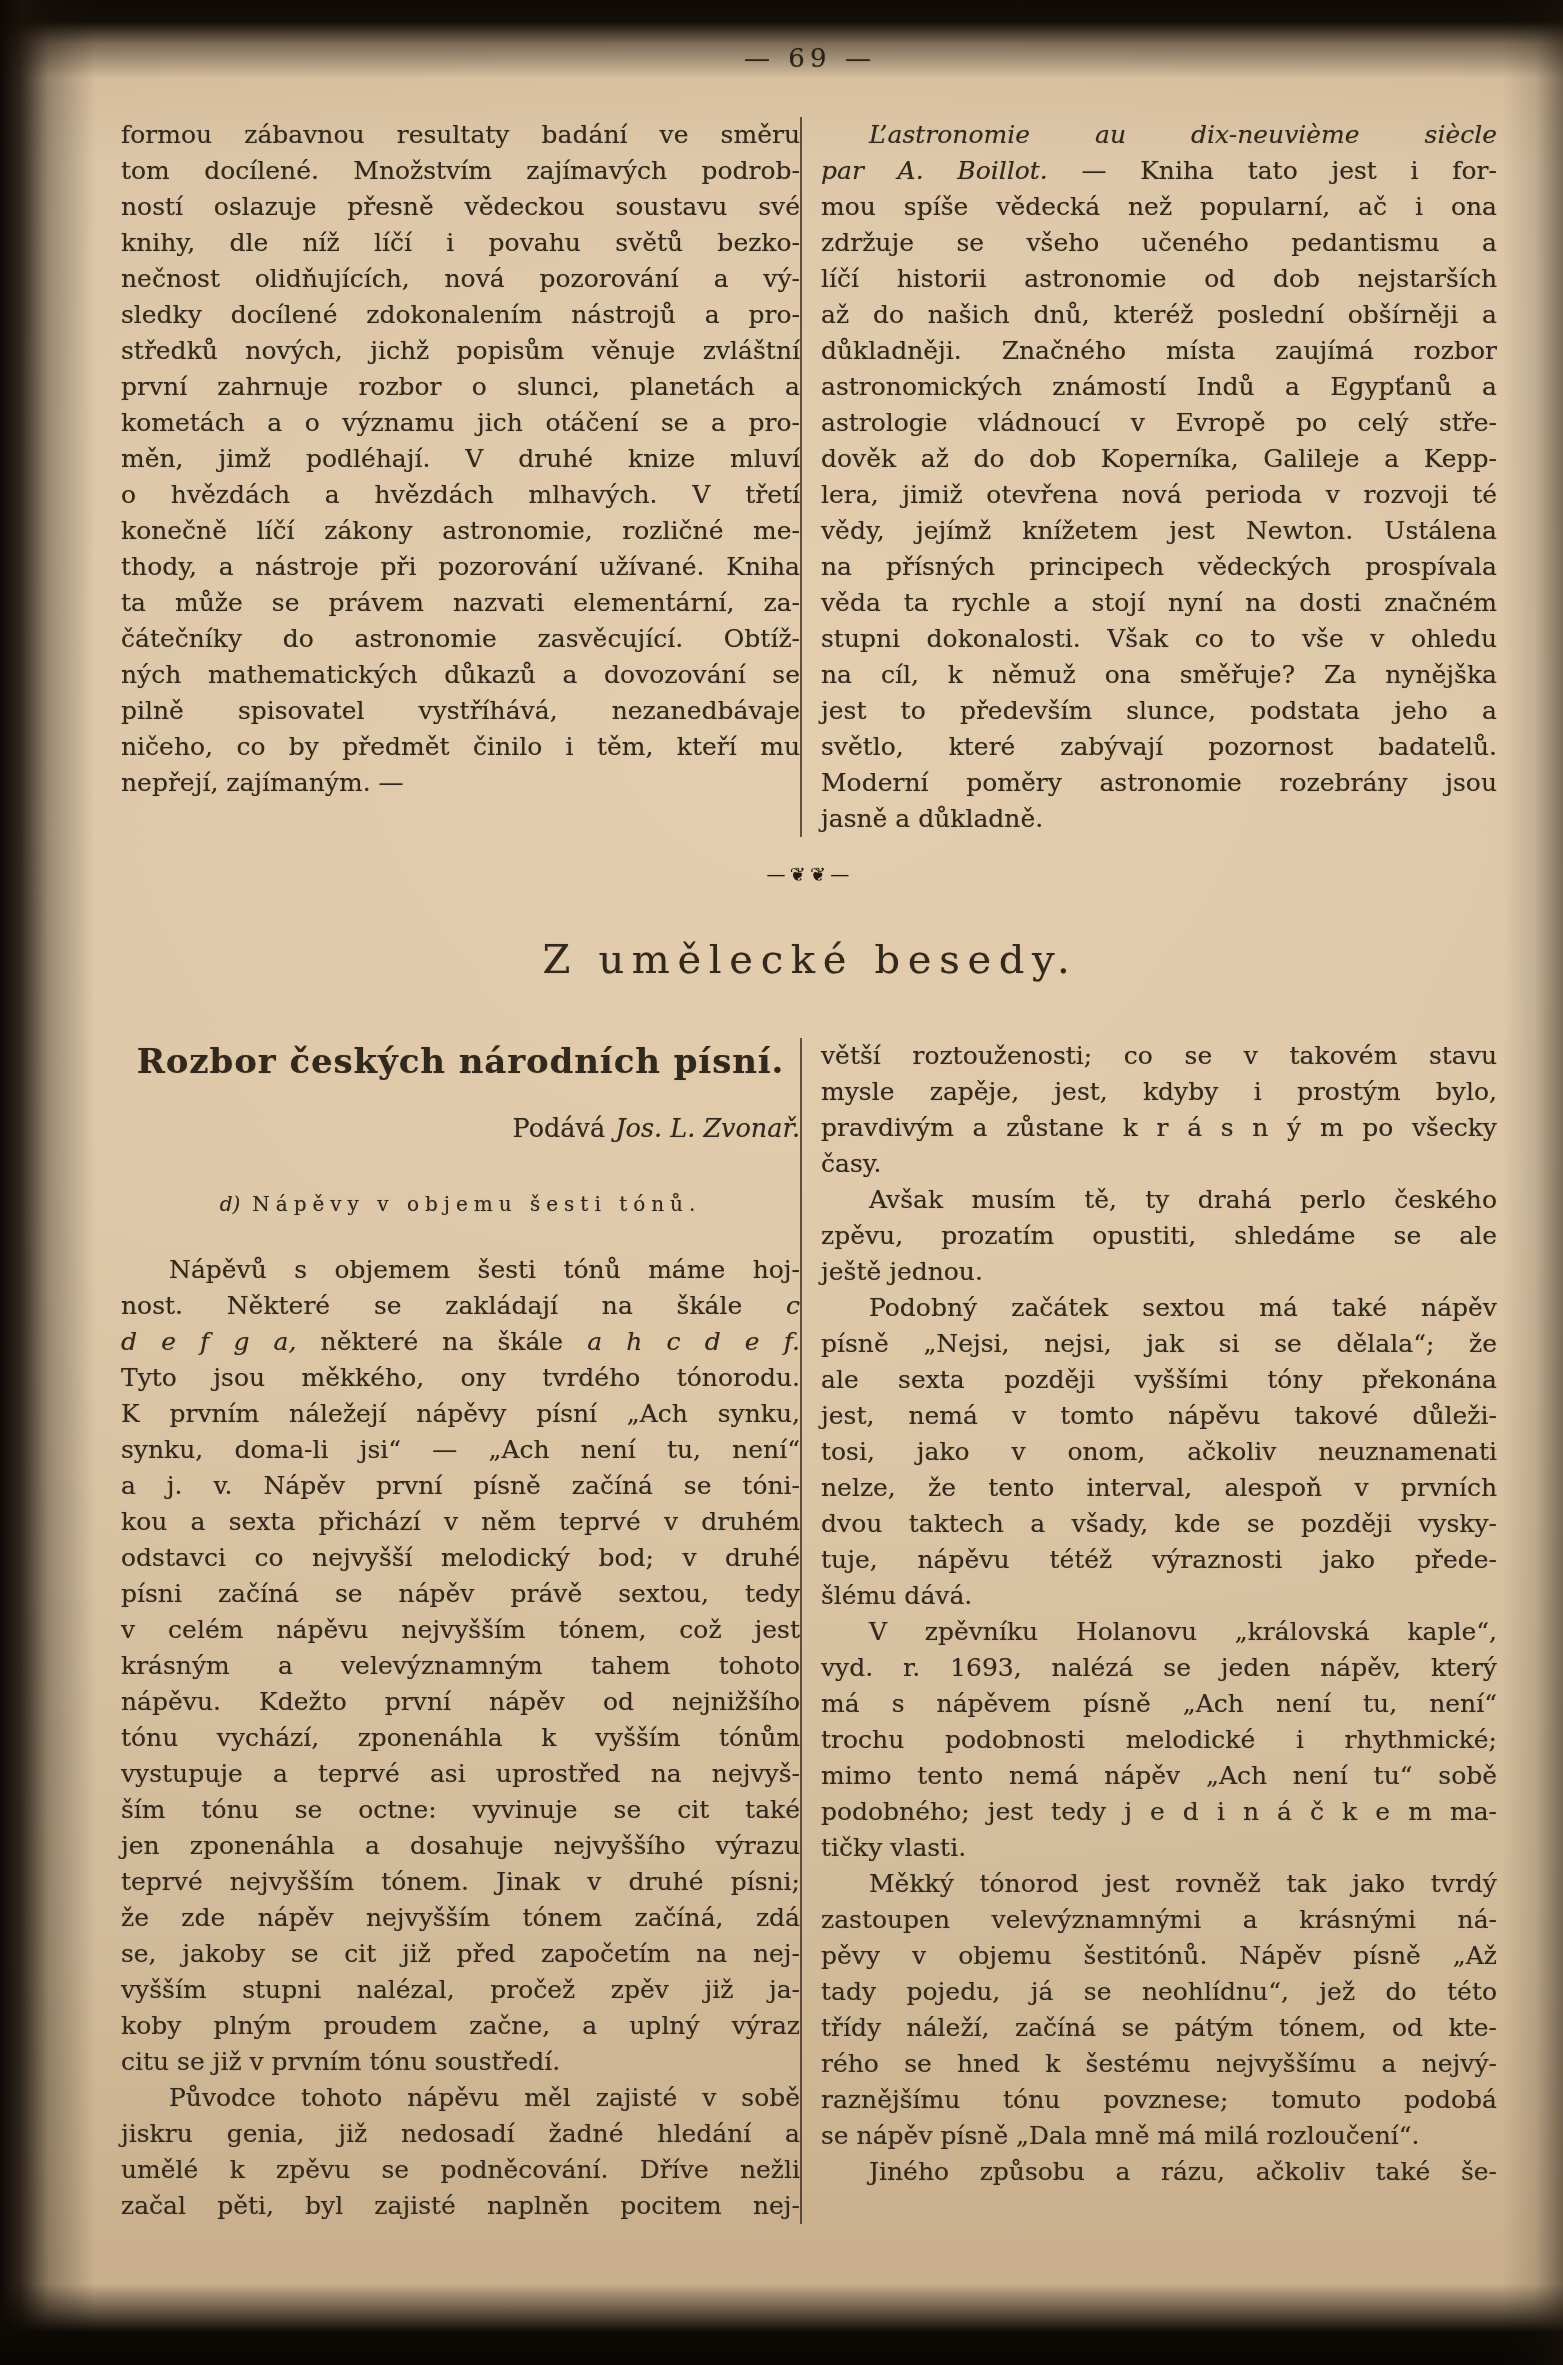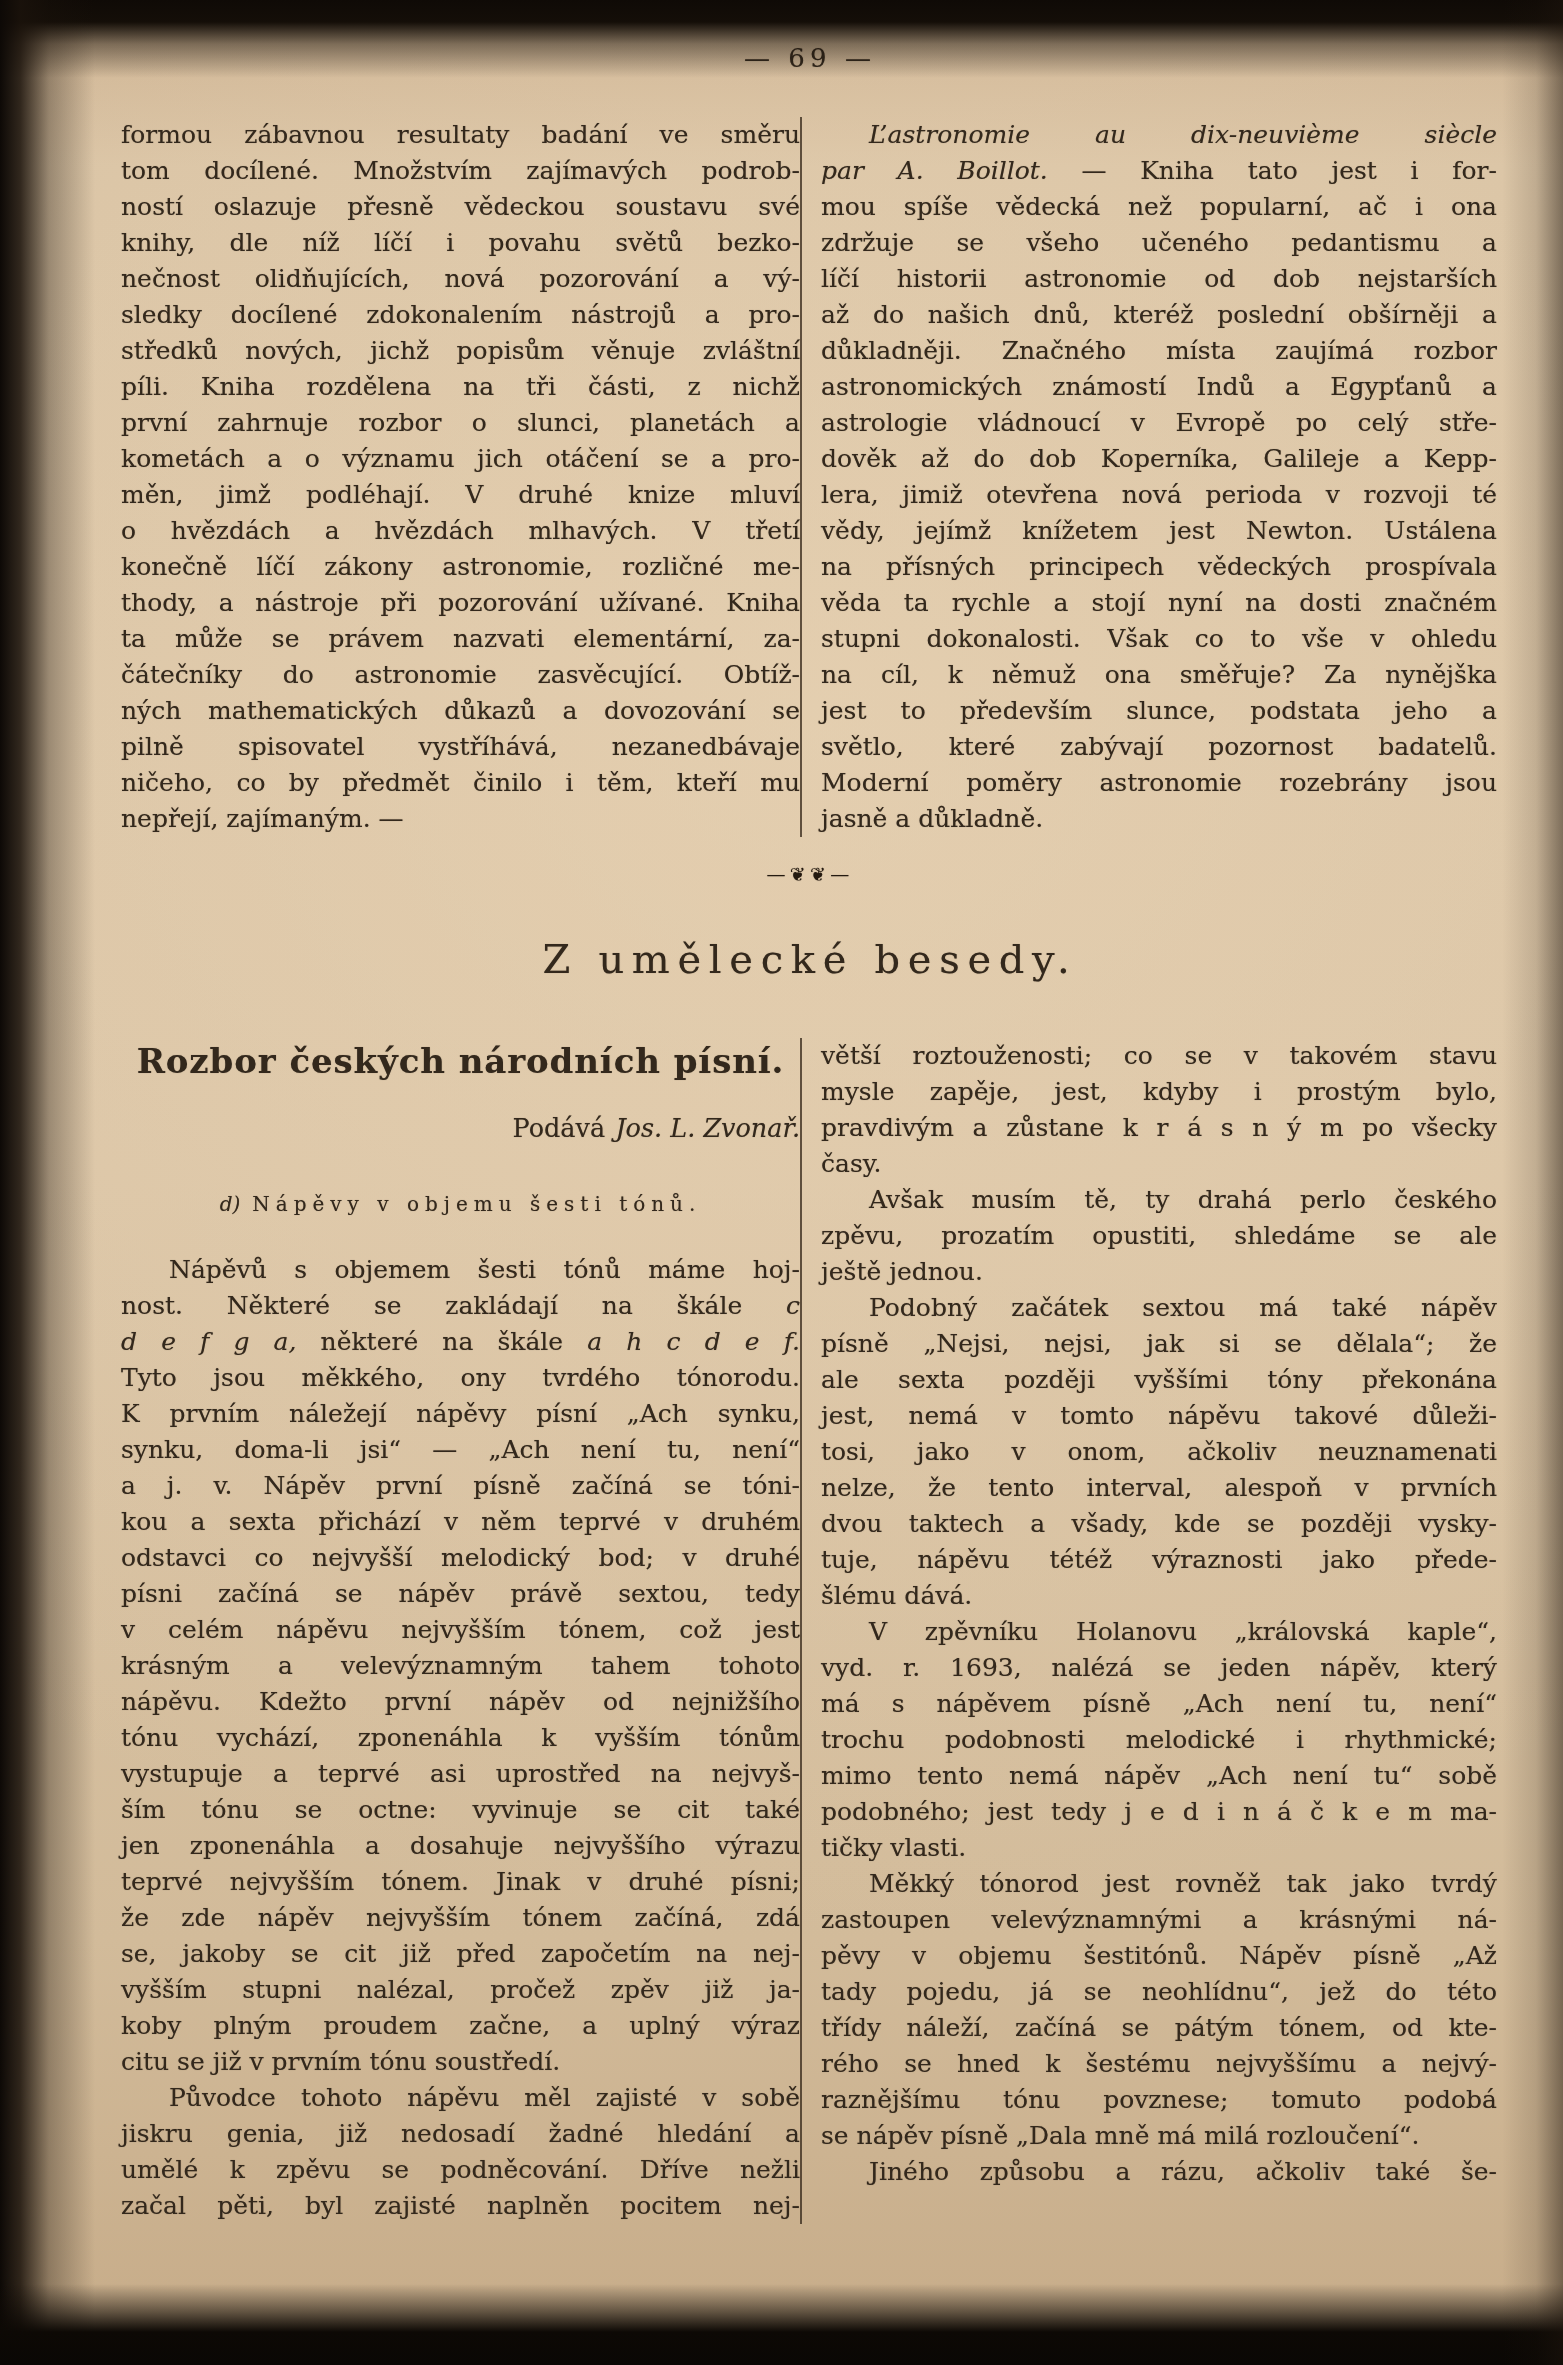--- a/index.html
+++ b/index.html
@@ -59,21 +59,20 @@
 
     <div class="section">
       <div class="col">
           <div class="line">formou zábavnou resultaty badání ve směru</div>
           <div class="line">tom docílené.  Množstvím zajímavých podrob-</div>
           <div class="line">ností oslazuje přesně vědeckou soustavu své</div>
           <div class="line">knihy, dle níž líčí i povahu světů bezko-</div>
           <div class="line">nečnost olidňujících, nová pozorování a vý-</div>
           <div class="line">sledky docílené zdokonalením nástrojů a pro-</div>
           <div class="line">středků nových, jichž popisům věnuje zvláštní</div>
-          <div class="line">píli.  Kniha rozdělena na tři části, z nichž</div>
           <div class="line">první zahrnuje rozbor o slunci, planetách a</div>
           <div class="line">kometách a o významu jich otáčení se a pro-</div>
           <div class="line">měn, jimž podléhají.  V druhé knize mluví</div>
           <div class="line">o hvězdách a hvězdách mlhavých.  V třetí</div>
           <div class="line">konečně líčí zákony astronomie, rozličné me-</div>
           <div class="line">thody, a nástroje při pozorování užívané. Kniha</div>
           <div class="line">ta může se právem nazvati elementární, za-</div>
           <div class="line">čátečníky do astronomie zasvěcující.  Obtíž-</div>
           <div class="line">ných mathematických důkazů a dovozování se</div>
           <div class="line">pilně spisovatel vystříhává, nezanedbávaje</div>

